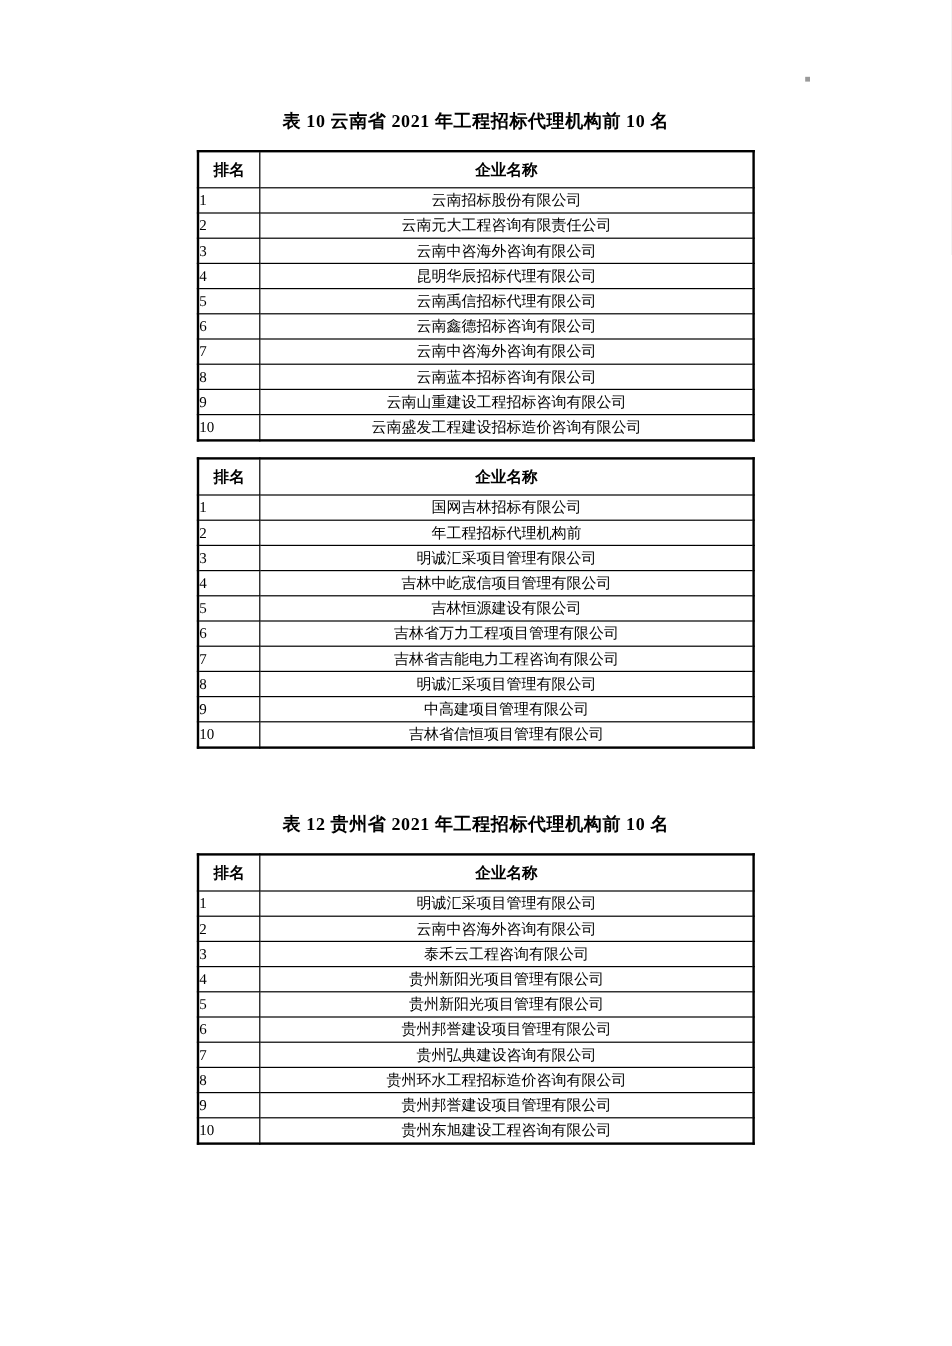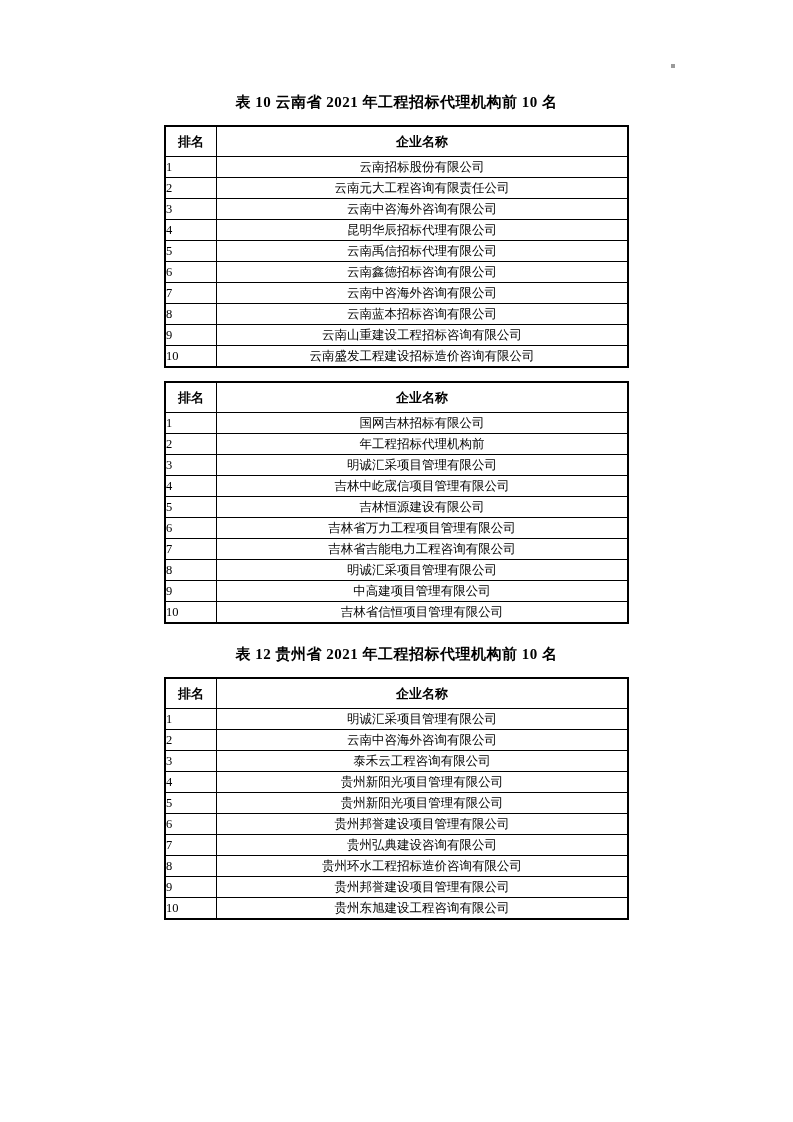--- a/index.html
+++ b/index.html
@@ -16,21 +16,21 @@
   .doc-title {
     margin: 0;
     text-align: center;
     font-size: 15px;
     line-height: 20px;
     font-weight: bold;
     letter-spacing: 0.5px;
   }
   .title-1 { padding-top: 92px; }
   .title-2 { padding-top: 38px; }
-  .title-3 { padding-top: 20px; }
+  .title-3 { padding-top: 54px; }
   table.rank-table {
     width: 465px;
     margin: 13px auto 0 auto;
     border-collapse: collapse;
     table-layout: fixed;
   }
   table.rank-table th,
   table.rank-table td {
     border: 1px solid #000;
     padding: 0;

